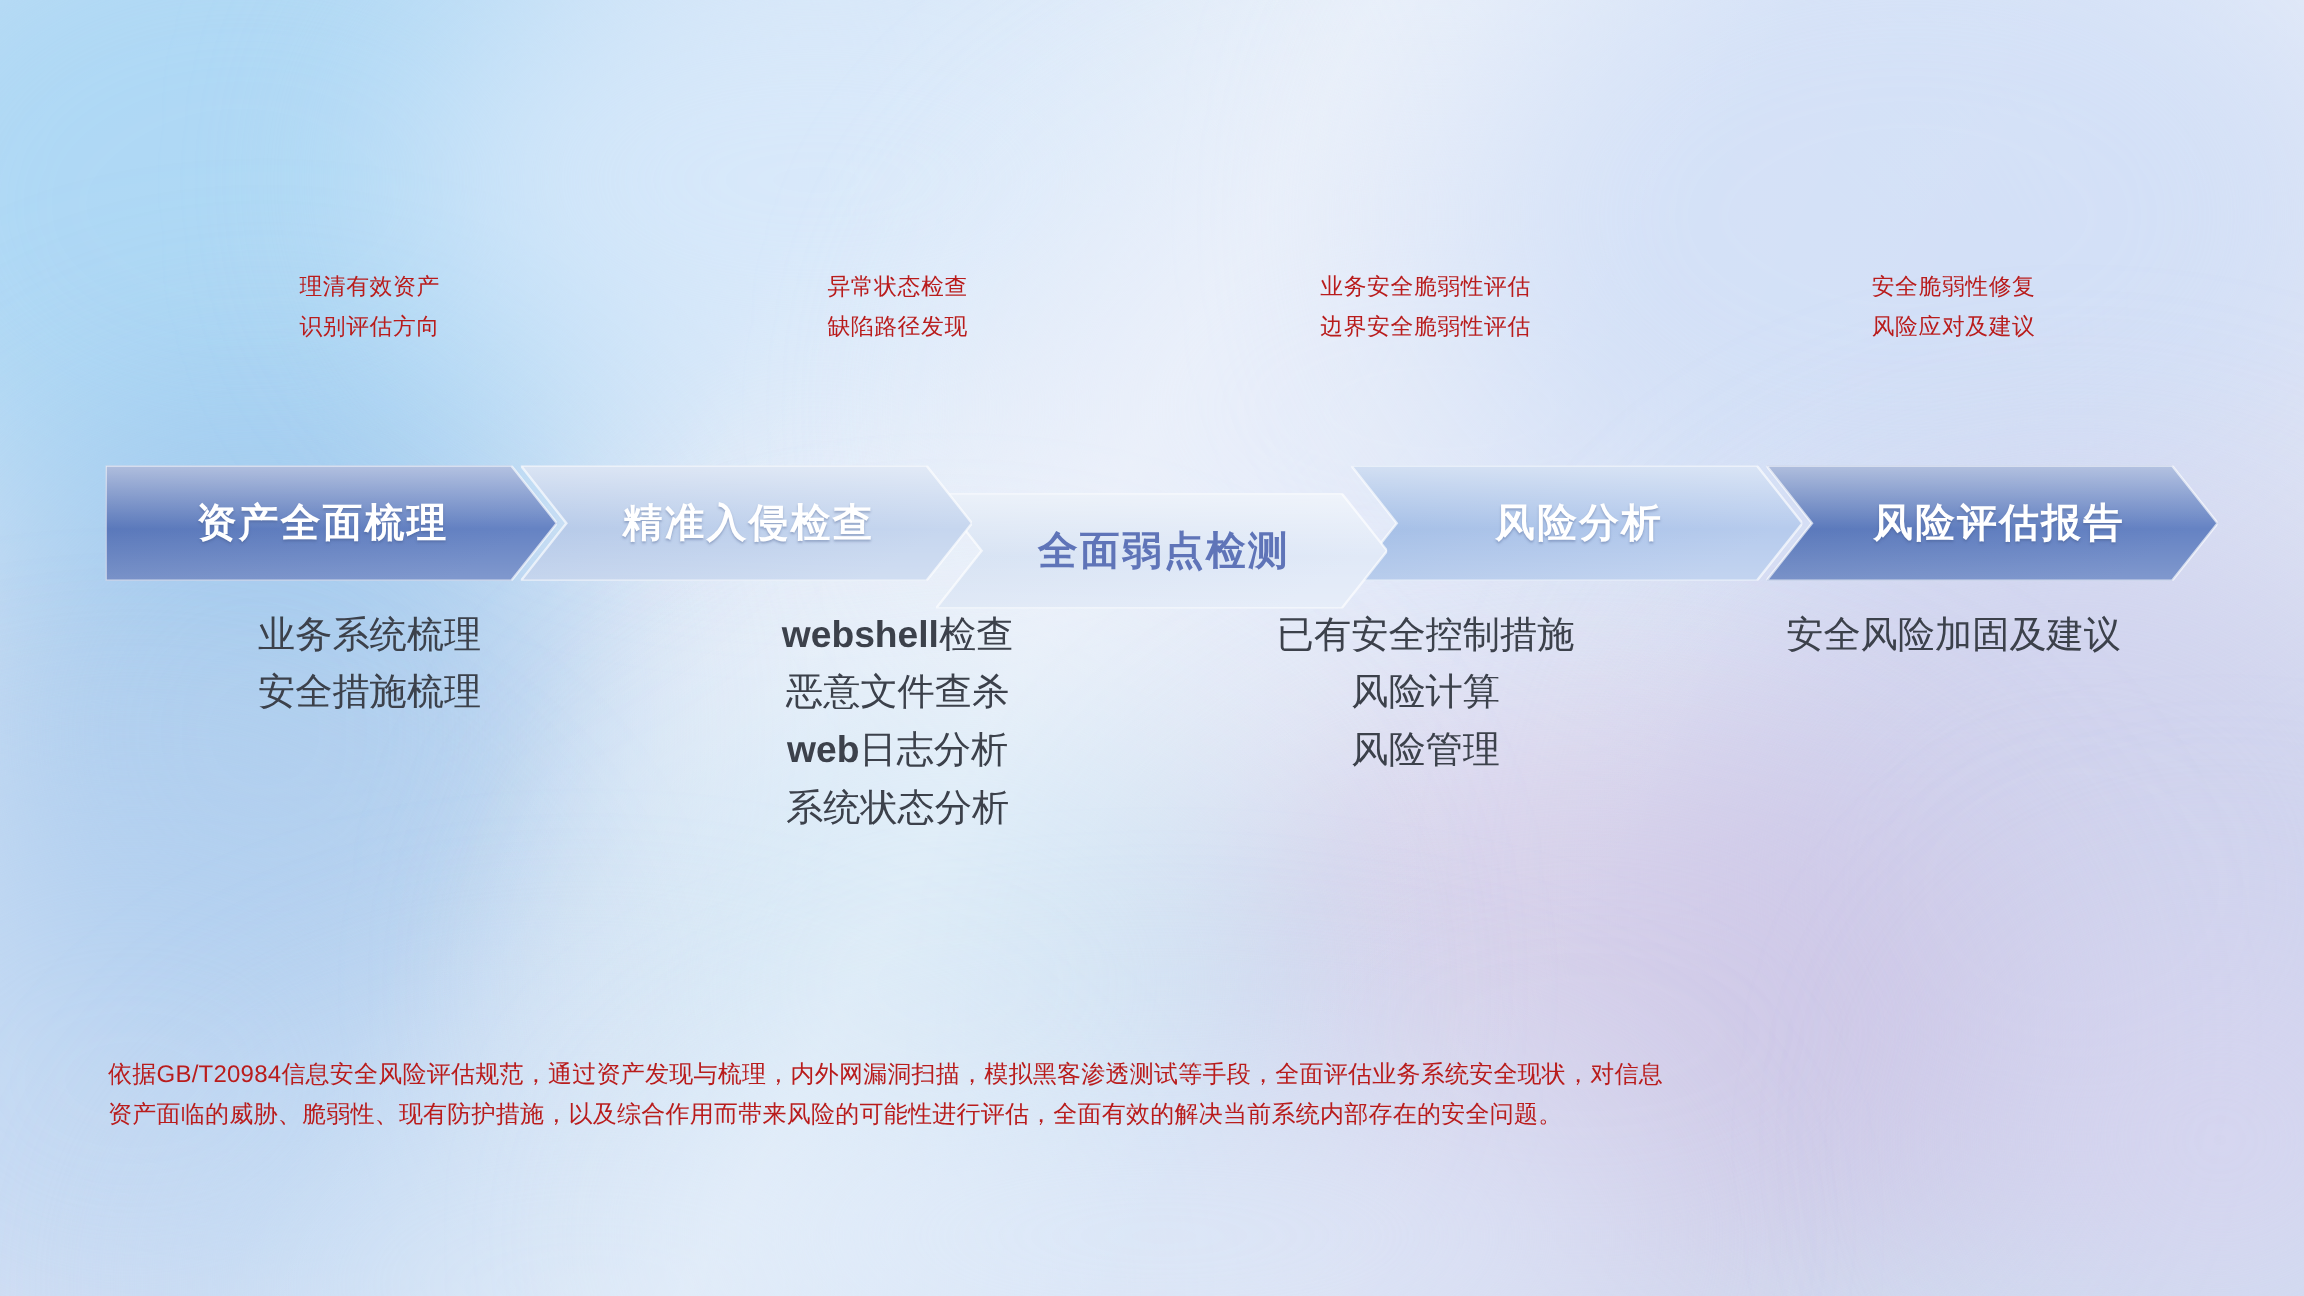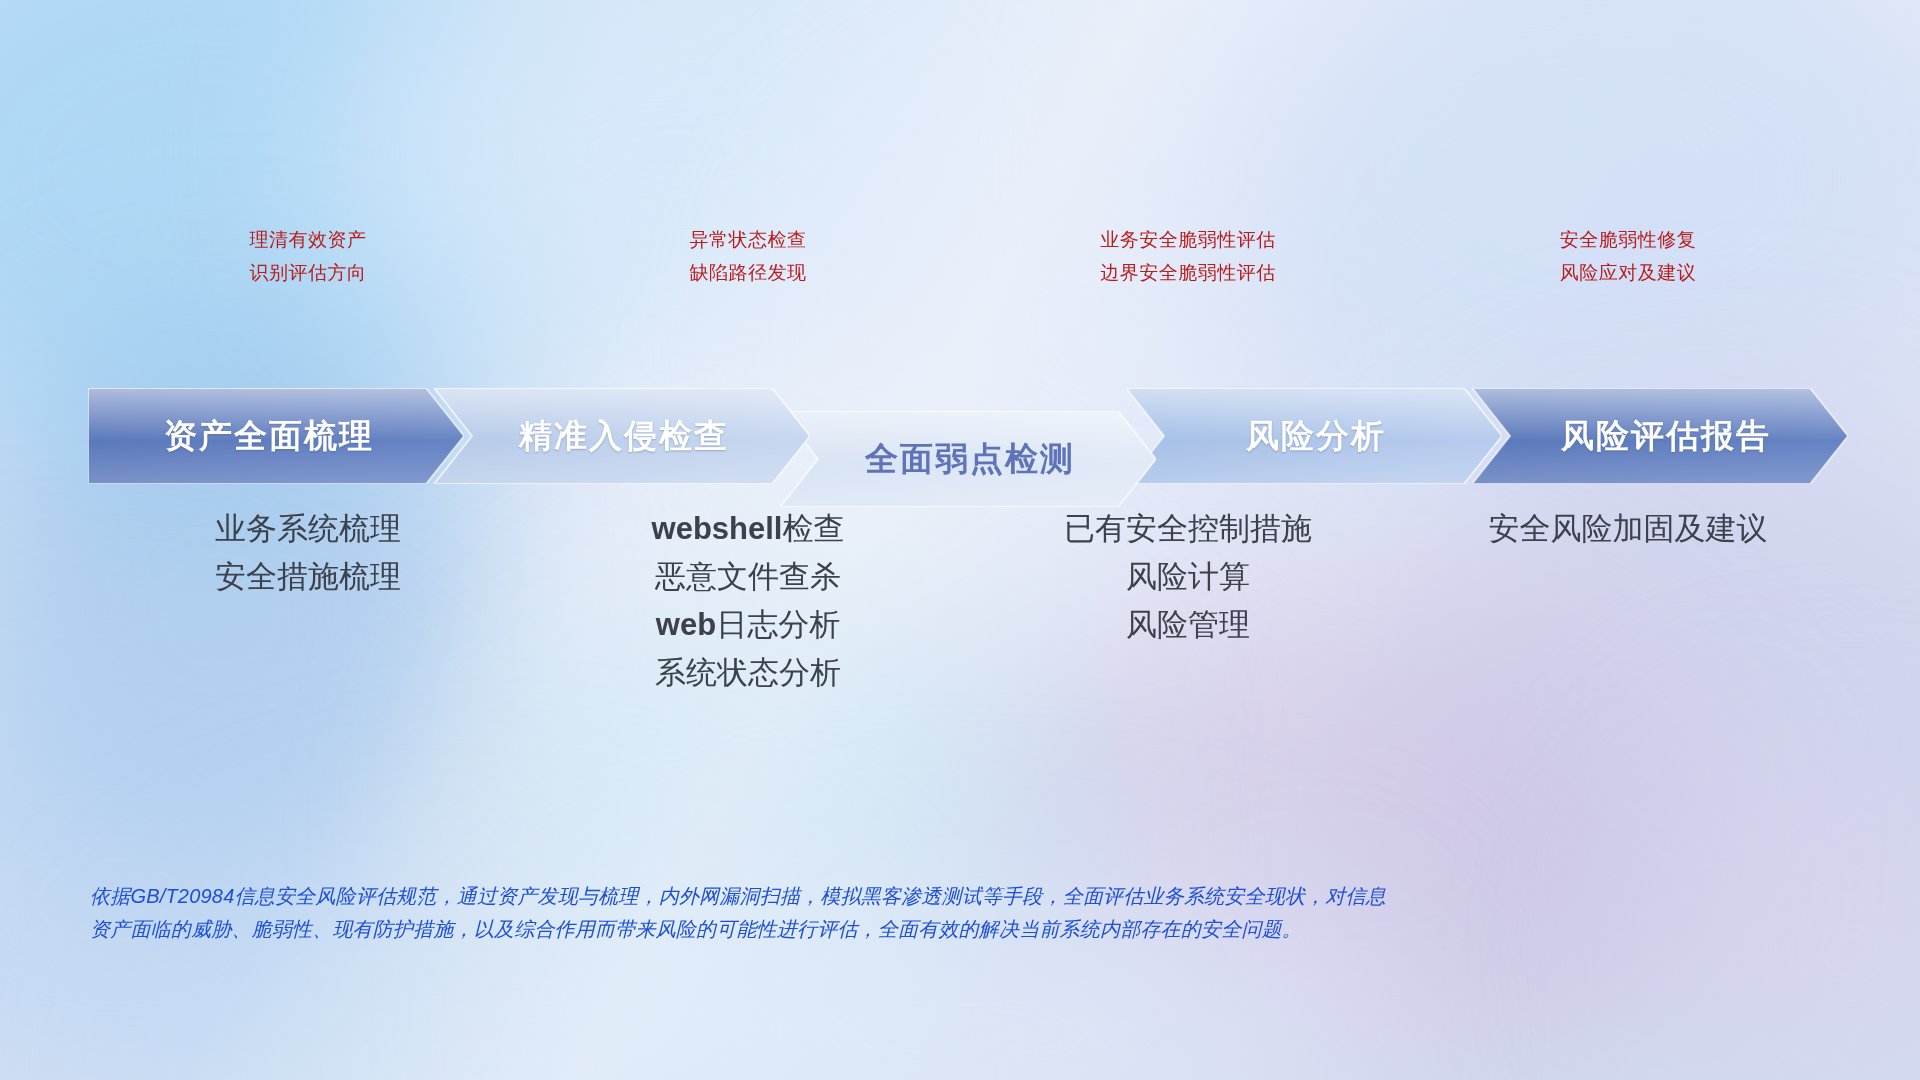--- a/index.html
+++ b/index.html
@@ -60,21 +60,21 @@
 
   
   .botrow{position:absolute;left:88px;top:505px;width:1760px;display:flex;align-items:flex-start;}
   .botcol{flex:1;display:flex;flex-direction:column;align-items:center;gap:17px;padding-top:8px;}
   .botcol .item{font-size:31px;color:#3c414b;line-height:1;white-space:nowrap;}
   .botcol .item b{font-weight:bold;}
 
   
   .footer{
     position:absolute;left:90px;top:880px;width:1530px;
-    font-size:20px;line-height:1.65;color:#1d4ed8;letter-spacing:.2px;font-style:italic;
+    font-size:20px;line-height:1.65;color:#b91c1c;letter-spacing:.2px;
   }
   .footer p{margin:0;}
 </style>
 </head>
 <body>
 
 <div id="bg">
   <div class="bg-base"></div>
   <div class="blob b1"></div>
   <div class="blob b2"></div>

